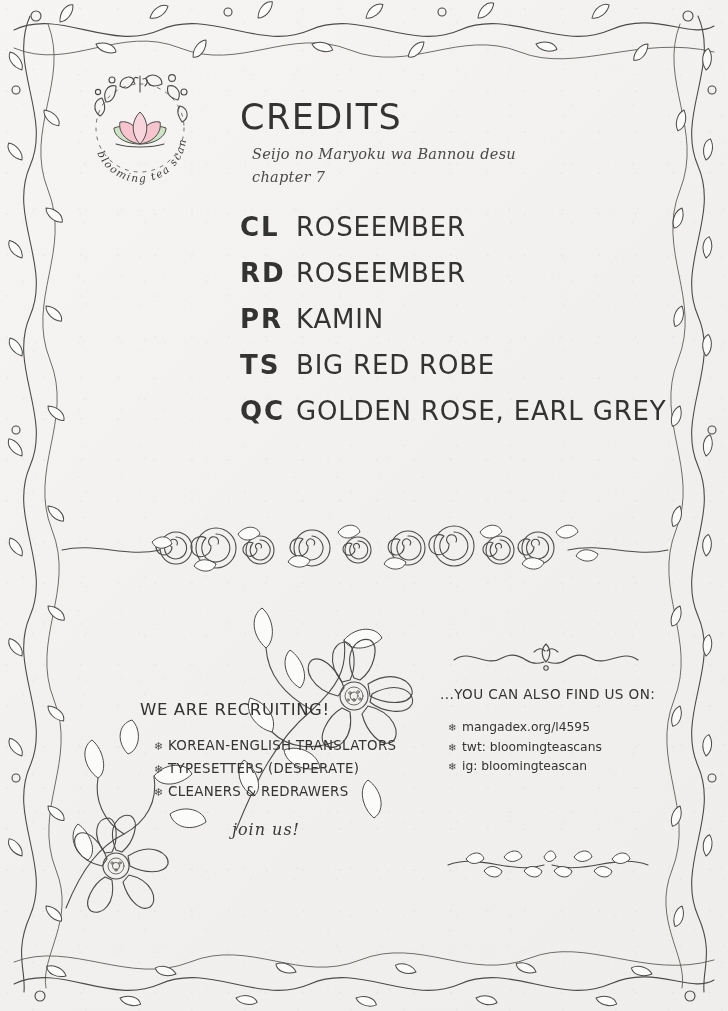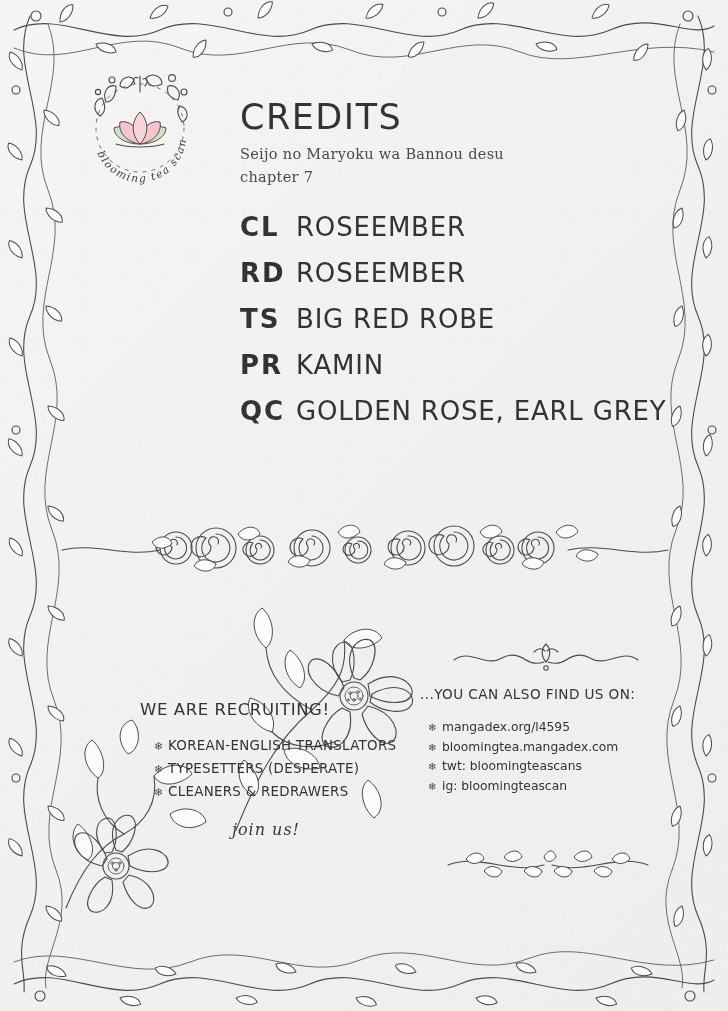--- a/index.html
+++ b/index.html
@@ -55,25 +55,27 @@
   .credits-title {
     font-family: "DejaVu Sans", sans-serif;
     font-size: 35px;
     letter-spacing: 1.5px;
     color: #333331;
     font-weight: 500;
     line-height: 1;
   }
   .credits-sub {
     font-family: "DejaVu Serif", serif;
+    font-style: italic;
     font-size: 14.5px;
     color: #4a4a48;
     margin-top: 9px;
     line-height: 1.45;
     letter-spacing: 0.3px;
+    margin-left: 12px;
   }
 
   
   .credits-list {
     position: absolute;
     left: 240px;
     top: 212px;
     width: 460px;
   }
   .credit-row {
@@ -140,21 +142,21 @@
     font-style: italic;
     font-size: 16px;
     color: #3a3a38;
     margin: 16px 0 0 92px;
     letter-spacing: 1px;
   }
 
   
   .findus {
     position: absolute;
-    left: 420px;
+    left: 440px;
     top: 686px;
     width: 250px;
   }
   .findus-title {
     font-size: 13.6px;
     letter-spacing: 0.4px;
     color: #333331;
   }
   .findus-list {
     margin: 16px 0 0 8px;
@@ -480,26 +482,26 @@
   <div class="credits-list">
     <div class="credit-row">
       <span class="credit-role">CL</span>
       <span class="credit-name">ROSEEMBER</span>
     </div>
     <div class="credit-row">
       <span class="credit-role">RD</span>
       <span class="credit-name">ROSEEMBER</span>
     </div>
     <div class="credit-row">
+      <span class="credit-role">PR</span>
+      <span class="credit-name">KAMIN</span>
+    </div>
+    <div class="credit-row">
       <span class="credit-role">TS</span>
       <span class="credit-name">BIG RED ROBE</span>
-    </div>
-    <div class="credit-row">
-      <span class="credit-role">PR</span>
-      <span class="credit-name">KAMIN</span>
     </div>
     <div class="credit-row">
       <span class="credit-role">QC</span>
       <span class="credit-name">GOLDEN ROSE, EARL GREY</span>
     </div>
   </div>
 
   <div class="rose-divider">
     <svg width="618" height="72" viewBox="0 0 618 72">
       <g class="ln">
@@ -668,23 +670,20 @@
     </svg>
   </div>
 
   <div class="findus">
     <div class="findus-title">...YOU CAN ALSO FIND US ON:</div>
     <ul class="findus-list">
       <li>
         <span class="flower">❄</span><span>mangadex.org/l4595</span>
       </li>
       <li>
-        <span class="flower">❄</span><span>bloomingtea.mangadex.com</span>
-      </li>
-      <li>
         <span class="flower">❄</span><span>twt: bloomingteascans</span>
       </li>
       <li>
         <span class="flower">❄</span><span>ig: bloomingteascan</span>
       </li>
     </ul>
   </div>
 
   <div class="leaf-divider">
     <svg width="216" height="40" viewBox="0 0 216 40">

